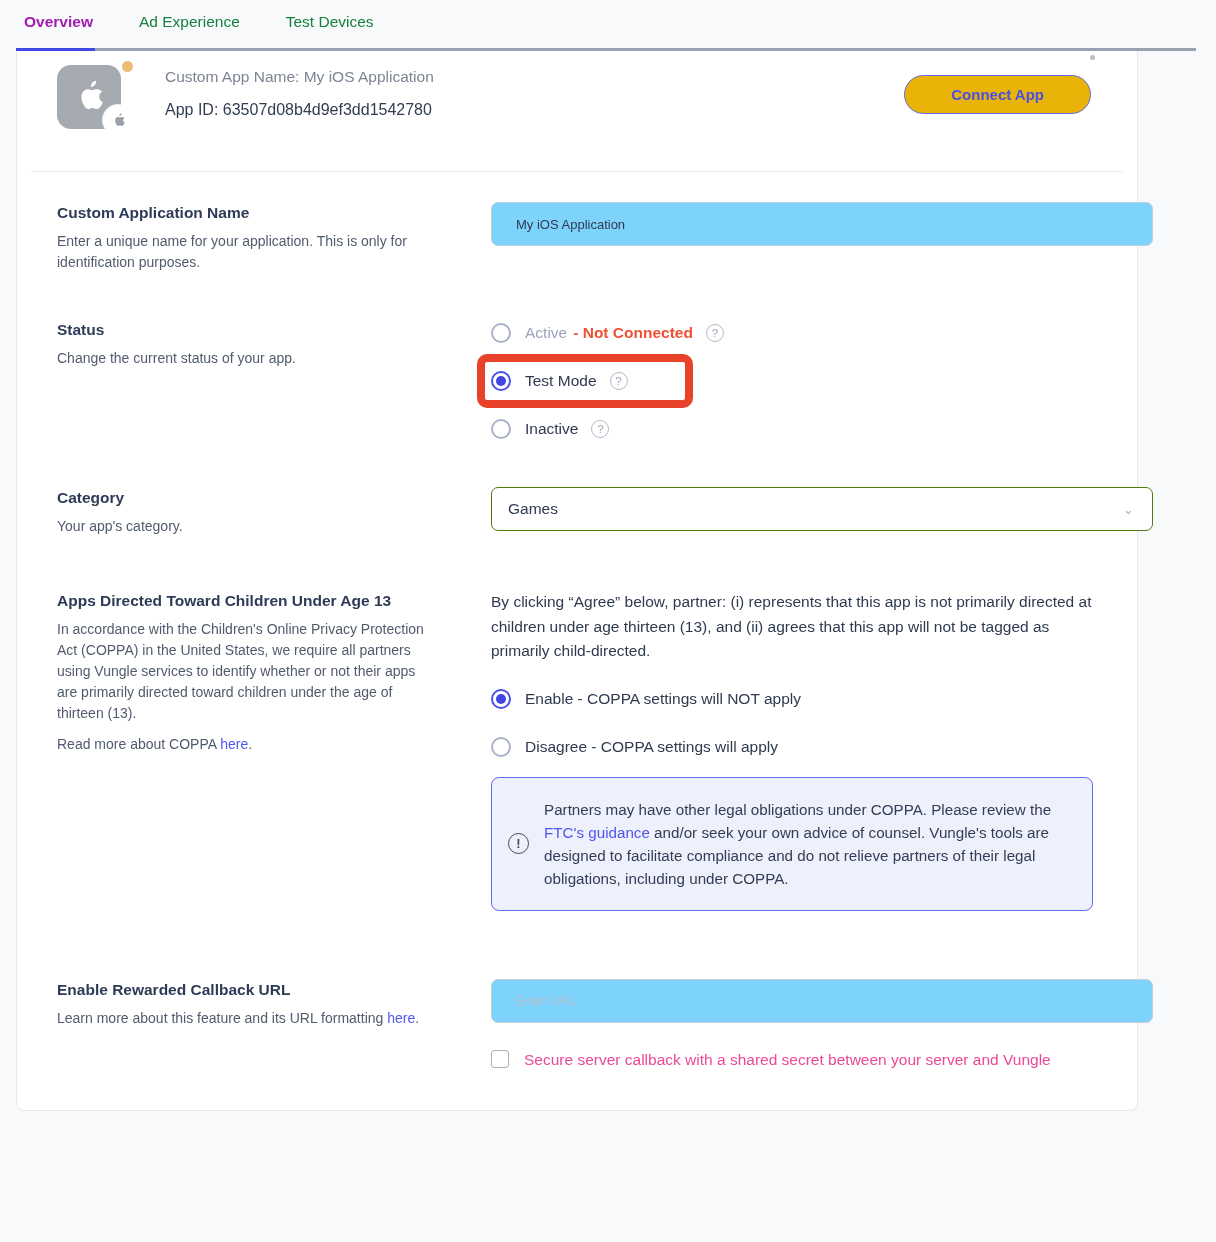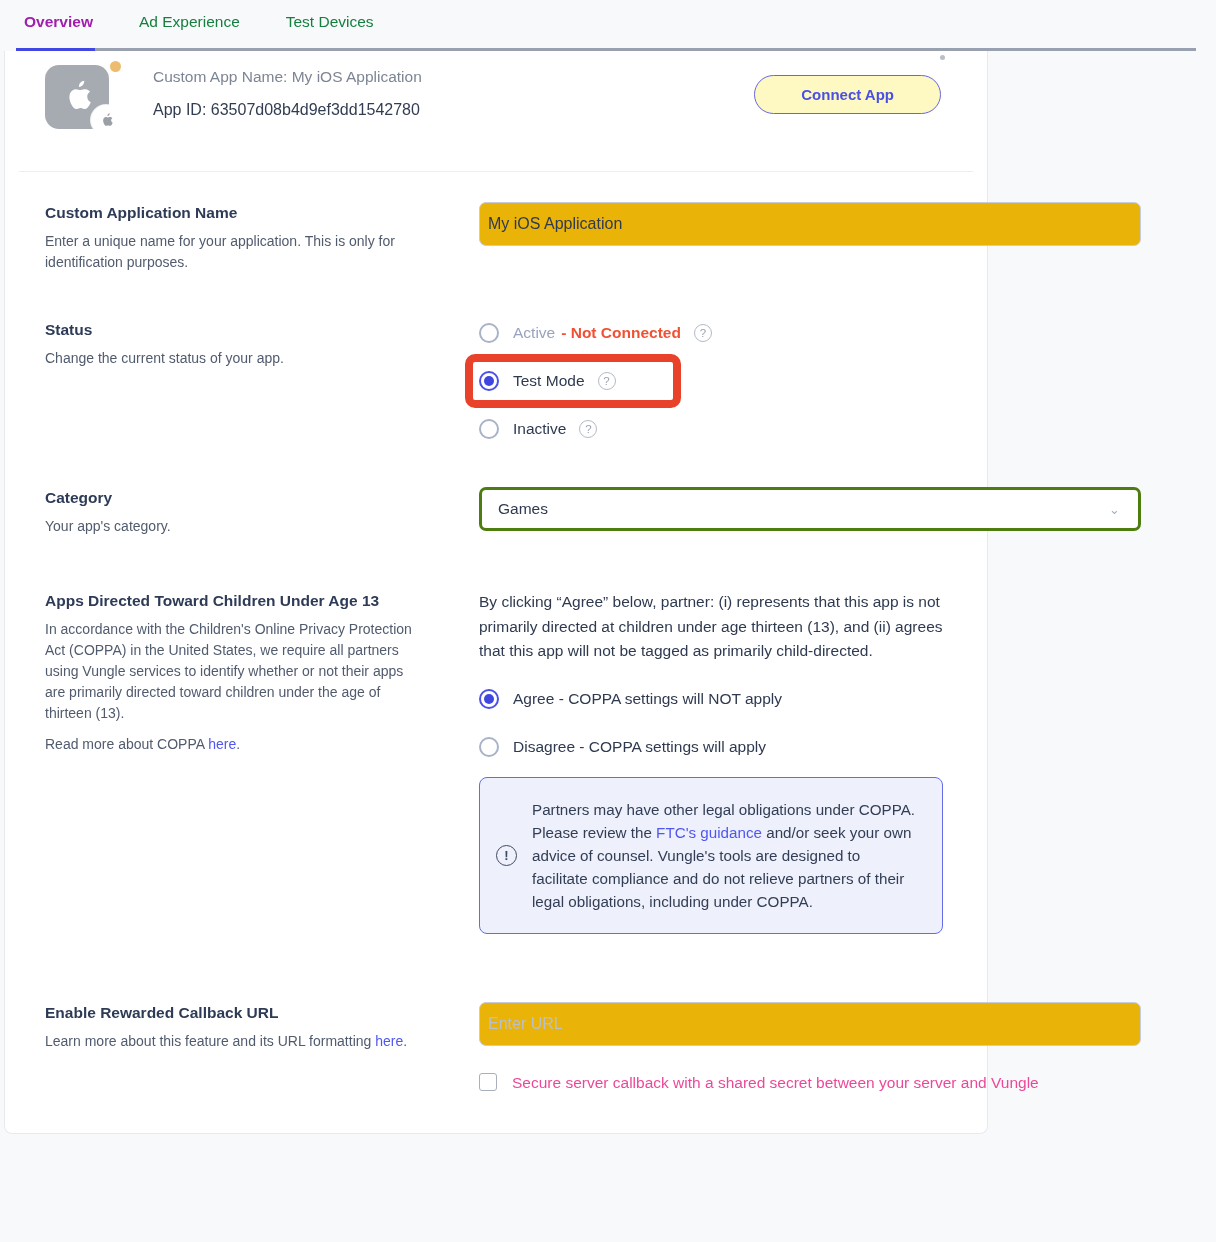--- a/index.html
+++ b/index.html
@@ -6,52 +6,52 @@
   html,body { width: 1216px; min-height: 1242px; background: #f8f9fb; font-family: "Liberation Sans", sans-serif; color: #333e55; }
 
   
   .tabbar { position: relative; display: flex; padding: 13px 0 0 24px; height: 51px; }
   .tab { margin-right: 46px; font-size: 15.5px; color: #15803d; padding-bottom: 15px; position: relative; cursor: pointer; }
   .tab.active { color: #a21caf; font-weight: bold; }
   .tab.active::after { content:""; position:absolute; left:-8px; right:-2px; bottom:0; height:3px; background:#4347e2; z-index:2; }
   .tab-track { position:absolute; left:16px; bottom:0; width:1180px; height:3px; background:#99a1b0; }
 
   
-  .card { margin-left:4px; width:984px; background:#fff; border:1px solid #e7e9ee; border-top:none; border-radius:0 0 8px 8px; padding-bottom: 8px; }
+  .card { margin-left:16px; width:1122px; background:#fff; border:1px solid #e7e9ee; border-top:none; border-radius:0 0 8px 8px; padding-bottom: 8px; }
 
   .app-header { position: relative; padding: 14px 44px 42px 40px; display: flex; }
   .app-icon { position: relative; width: 64px; height: 64px; background:#a6aab1; border-radius: 14px; display:flex; align-items:center; justify-content:center; flex-shrink:0; }
   .app-icon svg { width: 38px; height: 38px; fill:#fff; }
   .notif-dot { position:absolute; top:-4px; right:-12px; width:11px; height:11px; border-radius:50%; background:#ecbc72; }
   .platform-badge { position:absolute; bottom:-6px; right:-12px; width:30px; height:30px; border-radius:50%; background:#fff; display:flex; align-items:center; justify-content:center; box-shadow:0 0 0 1px rgba(255,255,255,.8); }
   .platform-badge svg { width:17px; height:17px; fill:#9ba0a8; }
   .app-meta { margin-left: 44px; padding-top: 3px; }
   .app-name-line { font-size: 15.5px; color: #7d8594; }
   .app-id-line { font-size: 16px; color: #323d52; margin-top: 15px; }
-  .connect-btn { position:absolute; right:46px; top:24px; background:#fef9c3; border:1.5px solid #6468e4; color:#4a50e4; font-weight:bold; font-family:"Liberation Sans",sans-serif; font-size:15px; padding:10px 46px; border-radius:22px; cursor:pointer; }
+  .connect-btn { position:absolute; right:46px; top:24px; background:#eab308; border:1.5px solid #6468e4; color:#4a50e4; font-weight:bold; font-family:"Liberation Sans",sans-serif; font-size:15px; padding:10px 46px; border-radius:22px; cursor:pointer; }
   .collapse-dot { position:absolute; right:42px; top:4px; width:5px; height:5px; border-radius:50%; background:#b9bfc8; }
 
   .divider { height:1px; background:#eceef3; margin:0 14px; }
 
   
   .form { padding: 30px 44px 30px 40px; }
   .row { display: flex; }
   .row-left { width: 378px; margin-right: 56px; flex-shrink: 0; }
   .row-right { width: 662px; }
   .f-label { font-size: 15.5px; font-weight: bold; color: #2e3b57; line-height: 21px; }
   .f-desc { font-size: 14px; color: #515b6e; line-height: 21px; margin-top: 8px; }
   .link { color: #5157ee; cursor: pointer; text-decoration: none; }
 
   .mb1 { margin-bottom: 46px; } .mb2 { margin-bottom: 44px; } .mb3 { margin-bottom: 53px; }
   .mb4 { margin-bottom: 40px; } .mb5 { margin-bottom: 68px; }
 
-  .text-input { width: 662px; height: 44px; border: 1px solid #c6ccd9; border-radius: 7px; font-family:"Liberation Sans",sans-serif; font-size: 16px; color: #2f3a50; padding: 0 8px; background:#eab308; }
+  .text-input { width: 662px; height: 44px; border: 1px solid #c6ccd9; border-radius: 7px; font-family:"Liberation Sans",sans-serif; font-size: 13px; color: #2f3a50; padding: 0 24px; background:#7dd3fc; }
   .text-input::placeholder { color: #b9c0cc; }
 
-  .select { position: relative; width: 662px; height: 44px; border: 3px solid #4d7c0f; border-radius: 7px; font-size: 15.5px; color: #2f3a50; padding: 8px 16px; display:flex; align-items:center; cursor:pointer; background:#fff; }
+  .select { position: relative; width: 662px; height: 44px; border: 1px solid #4d7c0f; border-radius: 7px; font-size: 15.5px; color: #2f3a50; padding: 8px 16px; display:flex; align-items:center; cursor:pointer; background:#fff; }
   .select .chev { position:absolute; right:18px; color:#9fb0c8; font-size:13px; }
 
   .radio-group { position: relative; }
   .radio-row { display:flex; align-items:center; height:28px; margin-bottom:20px; cursor:pointer; position:relative; }
   .radio-row:last-child { margin-bottom: 0; }
   .radio { width:20px; height:20px; border:2px solid #a9b3c7; border-radius:50%; flex-shrink:0; position:relative; background:#fff; }
   .radio.sel { border-color:#4b51e8; }
   .radio.sel::after { content:""; position:absolute; left:3px; top:3px; width:10px; height:10px; border-radius:50%; background:#4046e0; }
   .check-circle { width:22px; height:22px; border-radius:50%; background:#96a4c4; color:#fff; display:flex; align-items:center; justify-content:center; font-size:13px; flex-shrink:0; }
   .opt-label { font-size: 15.5px; color: #2f3a50; margin-left: 14px; }
@@ -164,21 +164,21 @@
         <div class="f-desc">In accordance with the Children's Online Privacy Protection Act (COPPA) in the United States, we require all partners using Vungle services to identify whether or not their apps are primarily directed toward children under the age of thirteen (13).</div>
         <div class="f-desc" style="margin-top:10px;">
           <span>Read more about COPPA </span><a class="link">here</a><span>.</span>
         </div>
       </div>
       <div class="row-right">
         <div class="coppa-para">By clicking “Agree” below, partner: (i) represents that this app is not primarily directed at children under age thirteen (13), and (ii) agrees that this app will not be tagged as primarily child-directed.</div>
         <div class="radio-group">
           <div class="radio-row">
             <span class="radio sel"></span>
-            <span class="opt-label">Agree - COPPA settings will NOT apply</span>
+            <span class="opt-label">Enable - COPPA settings will NOT apply</span>
           </div>
           <div class="radio-row">
             <span class="radio"></span>
             <span class="opt-label">Disagree - COPPA settings will apply</span>
           </div>
         </div>
         <div class="notice">
           <span class="notice-icon">!</span>
           <div class="notice-text">
             <span>Partners may have other legal obligations under COPPA. Please review the </span><a class="link">FTC's guidance</a><span> and/or seek your own advice of counsel. Vungle's tools are designed to facilitate compliance and do not relieve partners of their legal obligations, including under COPPA.</span>

